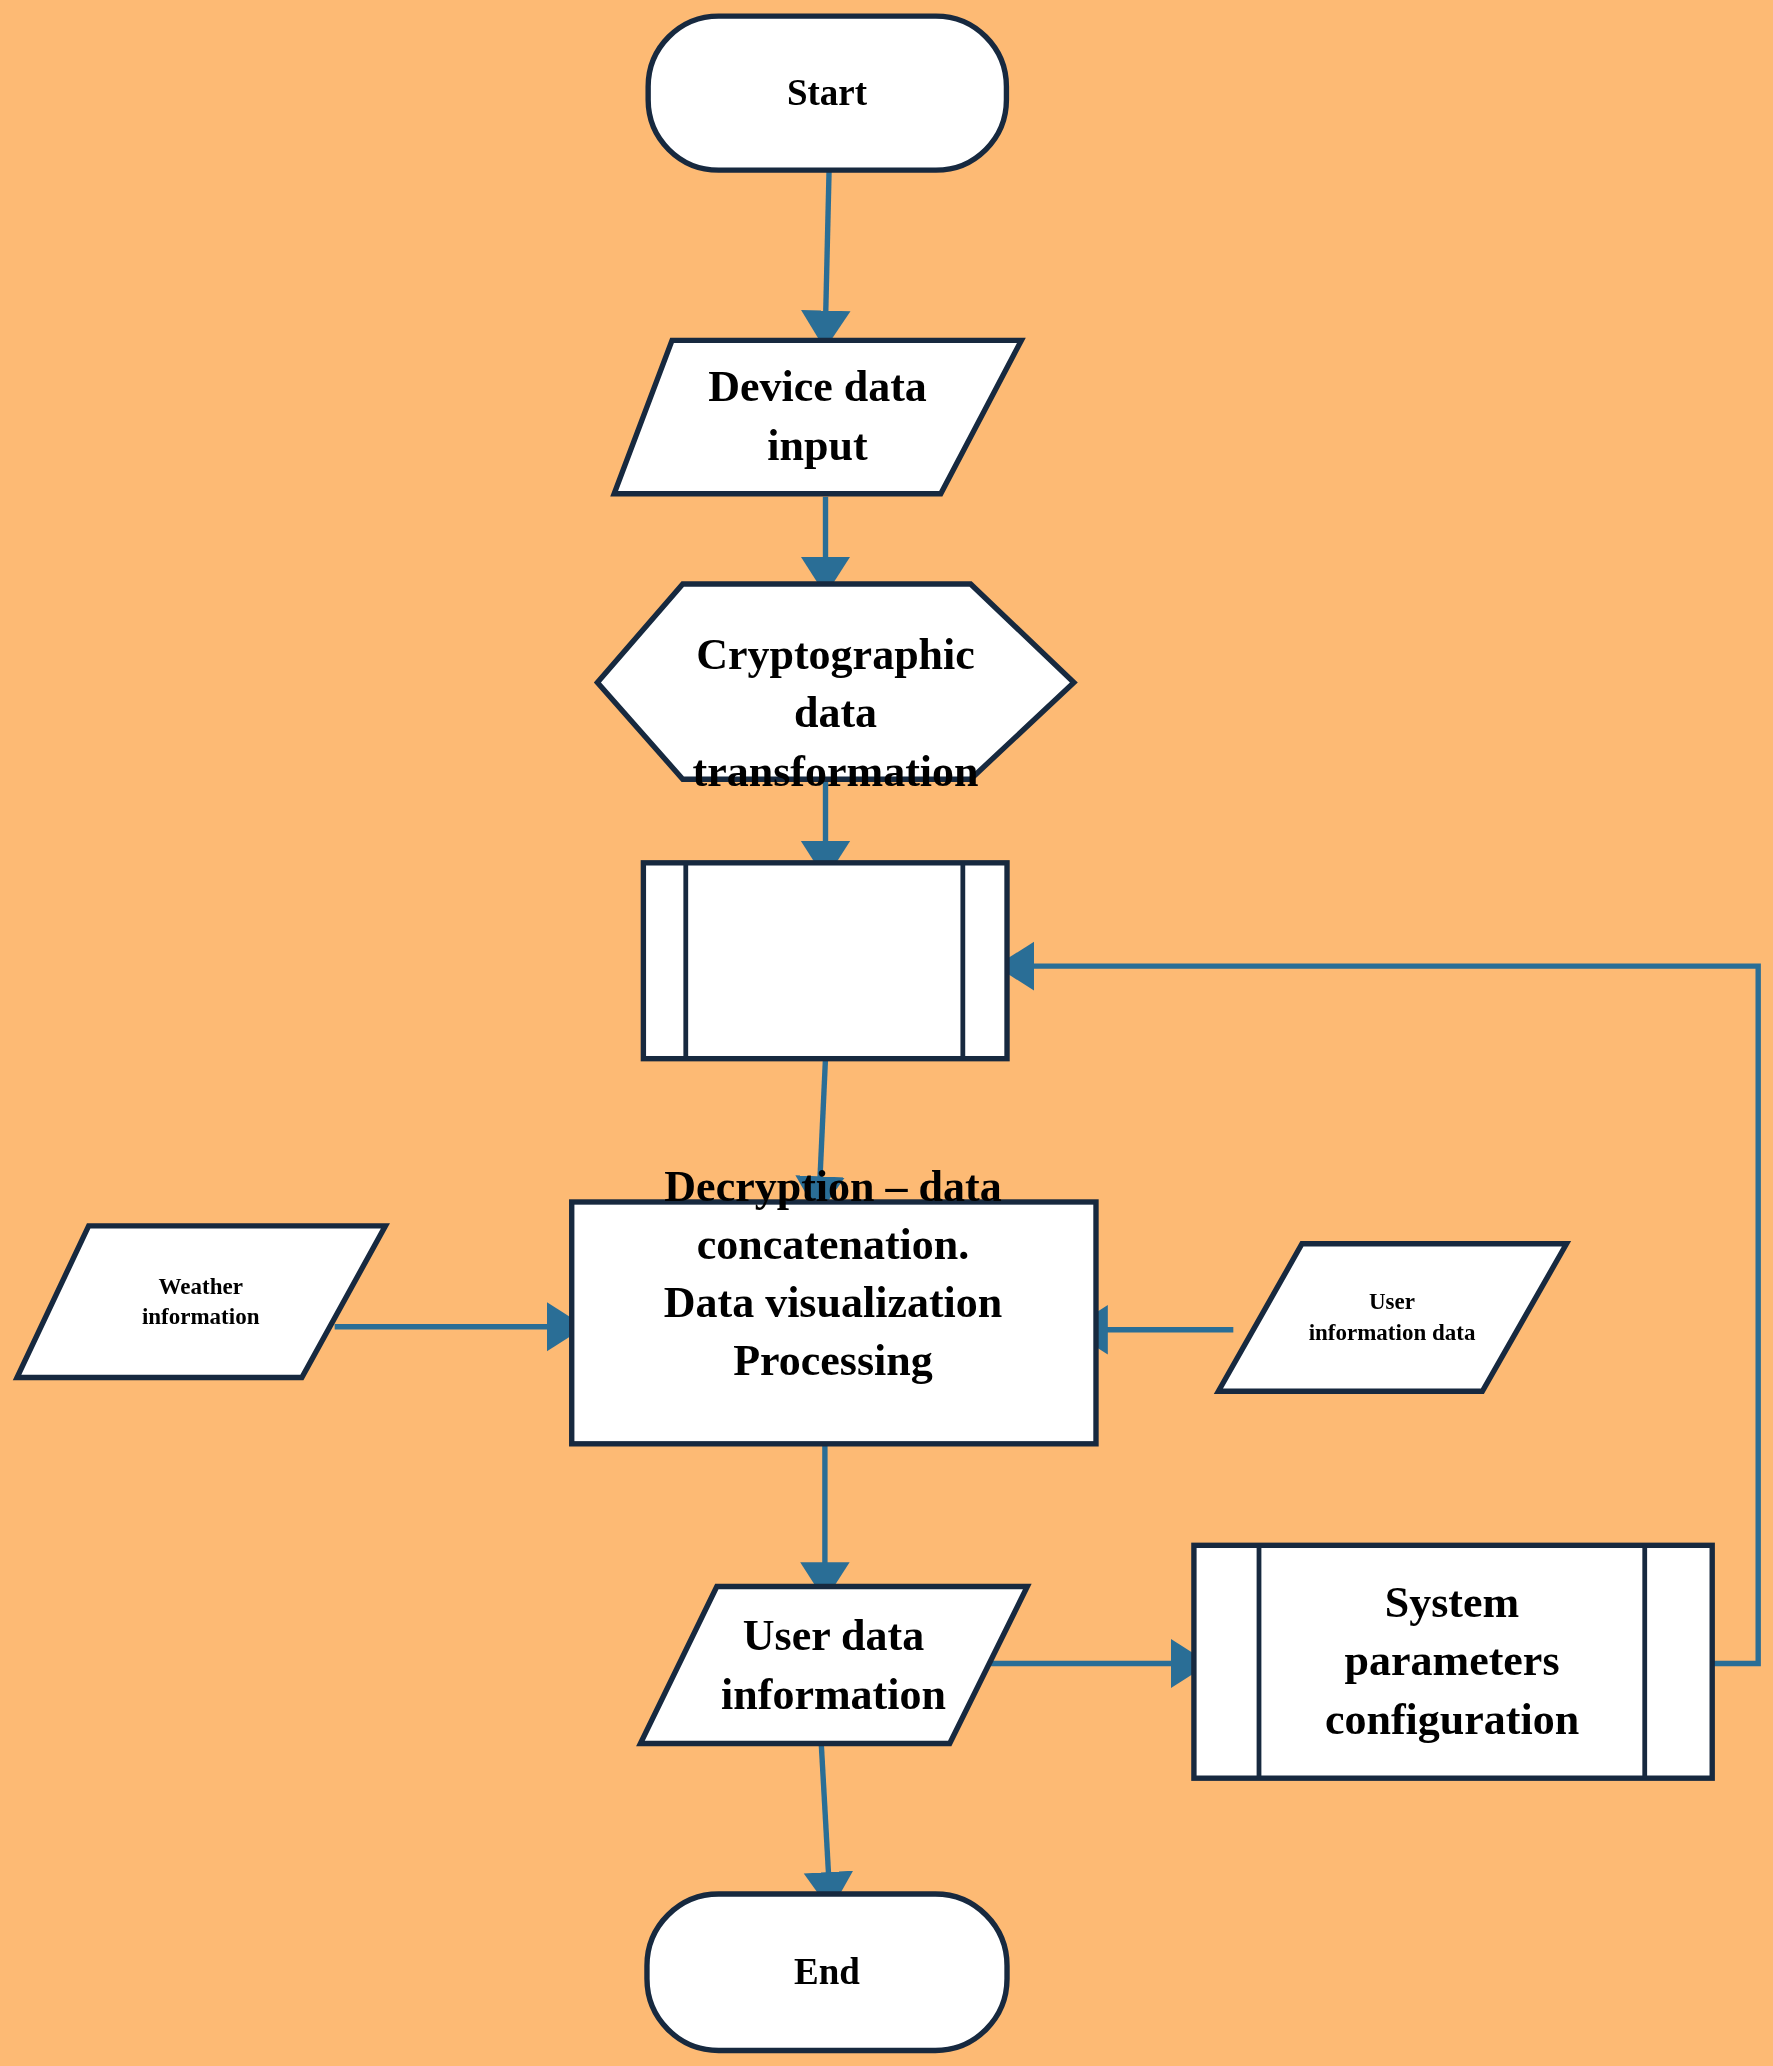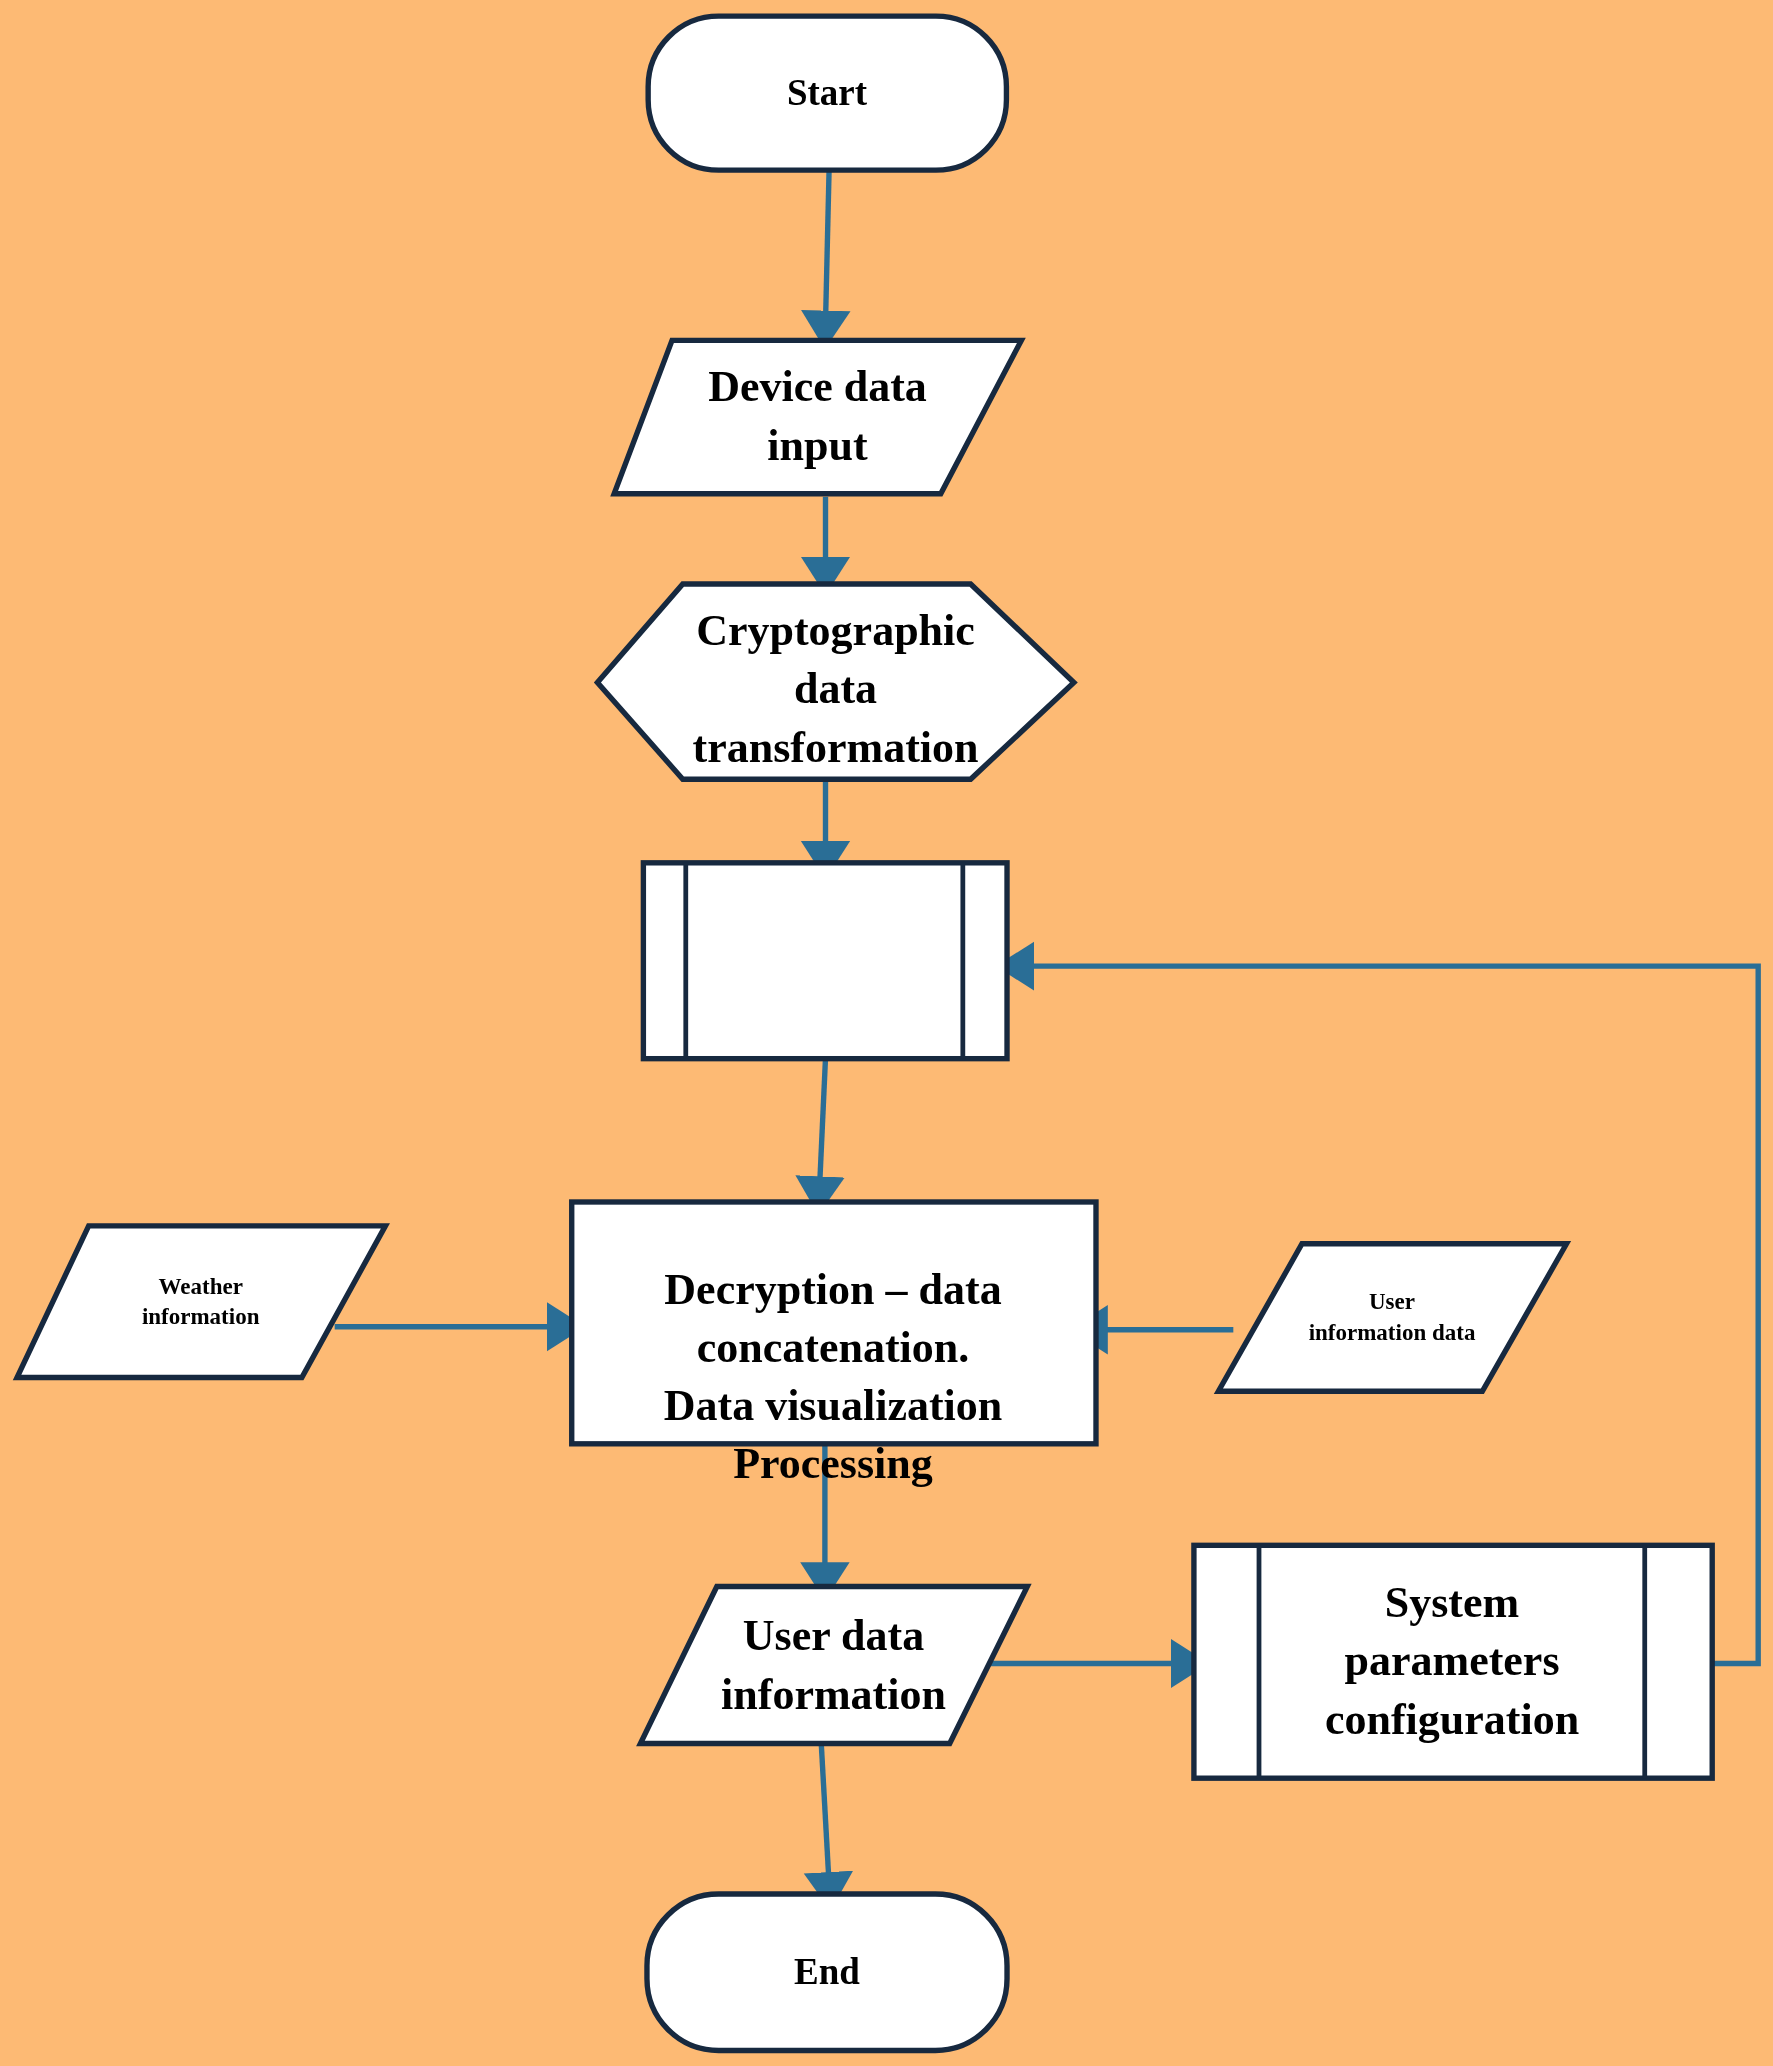--- a/index.html
+++ b/index.html
@@ -125,26 +125,26 @@
       <rect class="shape-outline" x="1083" y="3172" width="603" height="262" rx="120" ry="120"></rect>
 
     </g>
   </svg>
 
   <div class="node-label lbl-start" style="left:648px; top:16px; width:358px; height:154px;">Start</div>
 
   <div class="node-label lbl-generic" style="left:614px; top:340px; width:407px; height:153px;">Device data
 input</div>
 
-  <div class="node-label lbl-generic" style="left:597px; top:592px; width:477px; height:195px;">Cryptographic
+  <div class="node-label lbl-generic" style="left:597px; top:616px; width:477px; height:195px;">Cryptographic
 data
 transformation</div>
 
 
-  <div class="node-label lbl-generic" style="left:571px; top:1256px; width:524px; height:242px;text-align:center;">Decryption – data
+  <div class="node-label lbl-generic" style="left:571px; top:1153px; width:524px; height:242px;text-align:center;">Decryption – data
 concatenation.
 Data visualization
 Processing</div>
 
   <div class="node-label lbl-small" style="left:16.7px; top:1226px; width:368px; height:152px;">Weather
 information</div>
 
   <div class="node-label lbl-small" style="left:1218px; top:1244px; width:348px; height:147px;">User
 information data</div>
 

